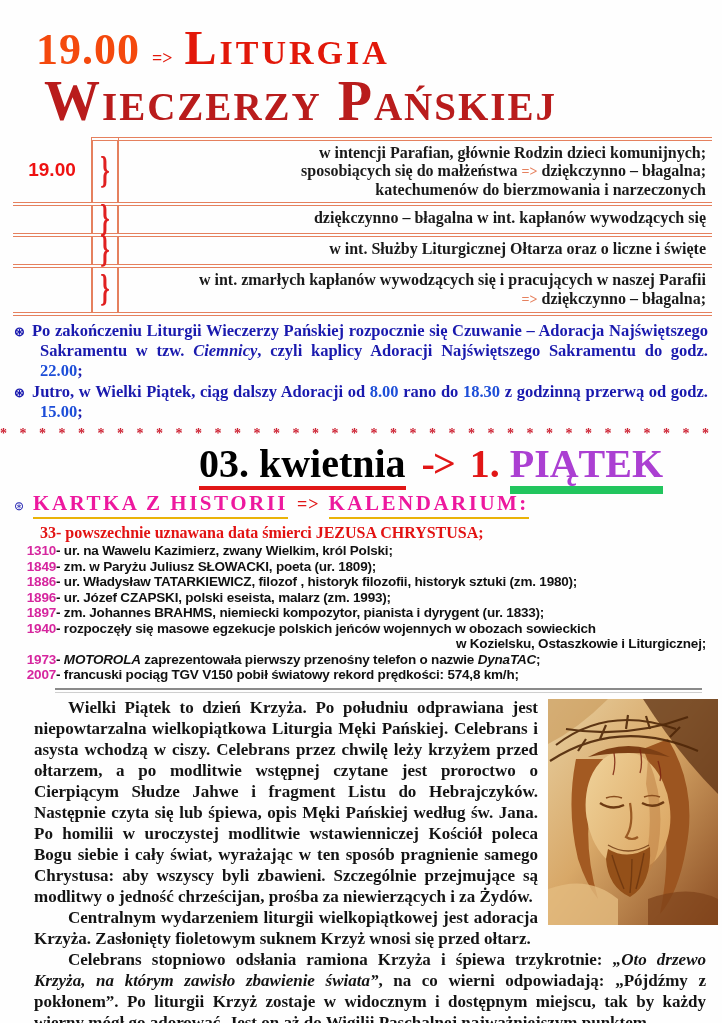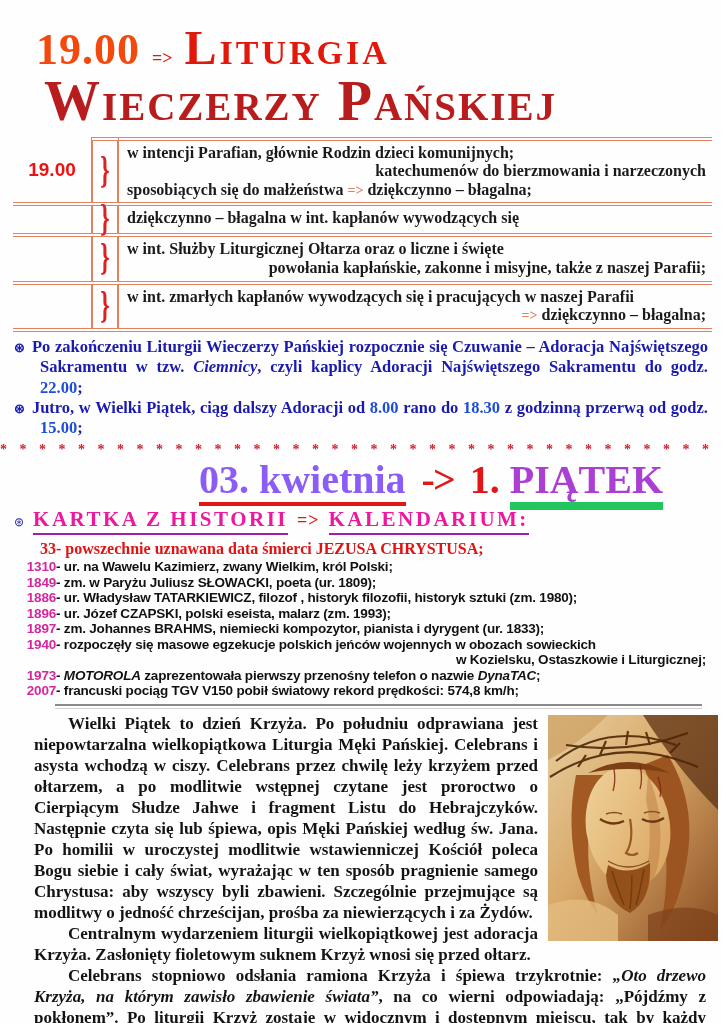--- a/index.html
+++ b/index.html
@@ -19,50 +19,50 @@
   .liturgy-table{margin:6px 10px 0 13px;}
   .t-row{display:flex;align-items:stretch;border-bottom:4px double #e5805e;}
   .t-row.first .t-brace,.t-row.first .t-content{border-top:4px double #e5805e;}
   .t-time{width:78px;display:flex;align-items:center;justify-content:center;
           color:#ee1111;font-family:"Liberation Sans",sans-serif;font-weight:700;font-size:19px;}
   .t-brace{width:24px;border-left:2px solid #e5805e;border-right:2px solid #e5805e;
            display:flex;align-items:center;justify-content:center;
            color:#e02020;font-size:24px;font-weight:700;}
   .t-brace span{display:inline-block;transform:scaleY(1.55);}
   .t-content{flex:1;padding:3px 6px 3px 8px;font-weight:700;font-size:16px;line-height:1.16;color:#1a1a1a;}
-  .t-line.al-left{text-align:left;}
+  .t-line.al-left{text-align:right;}
   .t-line.al-right{text-align:right;}
   .seg-arrow{color:#e5805e;font-size:14px;}
   .seg-light{font-weight:400;font-size:14.5px;}
 
   
   .notices{margin:5px 14px 0 14px;}
   .notice{padding-left:26px;text-indent:-26px;text-align:justify;
           color:#1a1aae;font-weight:700;font-size:16.5px;line-height:1.24;}
   .notice-bullet{color:#1a1aae;font-size:13px;margin-right:7px;}
   .seg-time{color:#1d4ed8;}
   .seg-italic{font-style:italic;}
 
   
   .asterisk-row{margin:3px 0 0 0;text-align:center;color:#cd2132;font-weight:700;
                 font-size:14px;letter-spacing:4.5px;white-space:nowrap;overflow:hidden;}
 
   
   .date-heading{margin:0 10px 0 150px;text-align:center;font-weight:700;font-size:40px;
                 line-height:1.1;white-space:nowrap;}
-  .dh-date{color:#8b5cf6;border-bottom:4px solid #e11616;padding-bottom:0px;}
+  .dh-date{color:#000000;border-bottom:4px solid #e11616;padding-bottom:0px;}
   .dh-arrow{color:#e11616;letter-spacing:-2px;margin:0 6px;}
   .dh-number{color:#e11616;}
   .dh-day{color:#ab3fd2;border-bottom:8px solid #22c55e;}
 
   
   .history-line{margin:5px 0 0 14px;display:flex;align-items:baseline;gap:9px;}
   .history-bullet{color:#1a1aae;font-size:12px;}
   .hist-pink{color:#ed189e;font-weight:700;font-size:21px;letter-spacing:2.5px;
-             border-bottom:2px solid #a21caf;padding-bottom:1px;}
+             border-bottom:2px solid #eab308;padding-bottom:1px;}
   .hist-arrow{color:#e11616;font-weight:700;font-size:18px;letter-spacing:1px;}
 
   
   .cal-highlight{margin:5px 14px 0 14px;color:#e21212;font-weight:700;font-size:16px;line-height:1.15;}
   .cal-highlight .cal-year{color:#e21212;}
   .cal-year{display:inline-block;width:42px;text-align:right;color:#d6269e;}
   .cal-list{margin:1px 12px 0 14px;font-family:"Liberation Sans",sans-serif;
             font-weight:700;font-size:13.5px;letter-spacing:-0.2px;line-height:15.5px;color:#111;}
   .cal-row{white-space:nowrap;}
   .cal-cont{text-align:right;padding-right:4px;}
@@ -93,41 +93,40 @@
   </div>
 
   <div class="liturgy-table">
       <div class="t-row first">
         <div class="t-time">19.00</div>
         <div class="t-brace">
           <span>}</span>
         </div>
         <div class="t-content">
           <div class="t-line al-left"><span>w intencji Parafian, głównie Rodzin dzieci komunijnych;</span></div>
+          <div class="t-line al-left"><span>sposobiących się do małżeństwa </span><span class="seg-arrow">=&gt;</span><span> dziękczynno – błagalna;</span></div>
           <div class="t-line al-right"><span>katechumenów do bierzmowania i narzeczonych</span></div>
-          <div class="t-line al-left"><span>sposobiących się do małżeństwa </span><span class="seg-arrow">=&gt;</span><span> dziękczynno – błagalna;</span></div>
         </div>
       </div>
       <div class="t-row">
         <div class="t-time"></div>
         <div class="t-brace">
           <span>}</span>
         </div>
         <div class="t-content">
           <div class="t-line al-left"><span>dziękczynno – błagalna w int. kapłanów wywodzących się</span></div>
         </div>
       </div>
       <div class="t-row">
         <div class="t-time"></div>
         <div class="t-brace">
           <span>}</span>
         </div>
         <div class="t-content">
           <div class="t-line al-left"><span>w int. Służby Liturgicznej Ołtarza oraz o liczne i święte</span></div>
-          <div class="t-line al-right"><span>powołania kapłańskie, zakonne i misyjne, także z naszej Parafii;</span></div>
         </div>
       </div>
       <div class="t-row">
         <div class="t-time"></div>
         <div class="t-brace">
           <span>}</span>
         </div>
         <div class="t-content">
           <div class="t-line al-left"><span>w int. zmarłych kapłanów wywodzących się i pracujących w naszej Parafii</span></div>
           <div class="t-line al-right"><span class="seg-arrow">=&gt;</span><span> dziękczynno – błagalna;</span></div>

